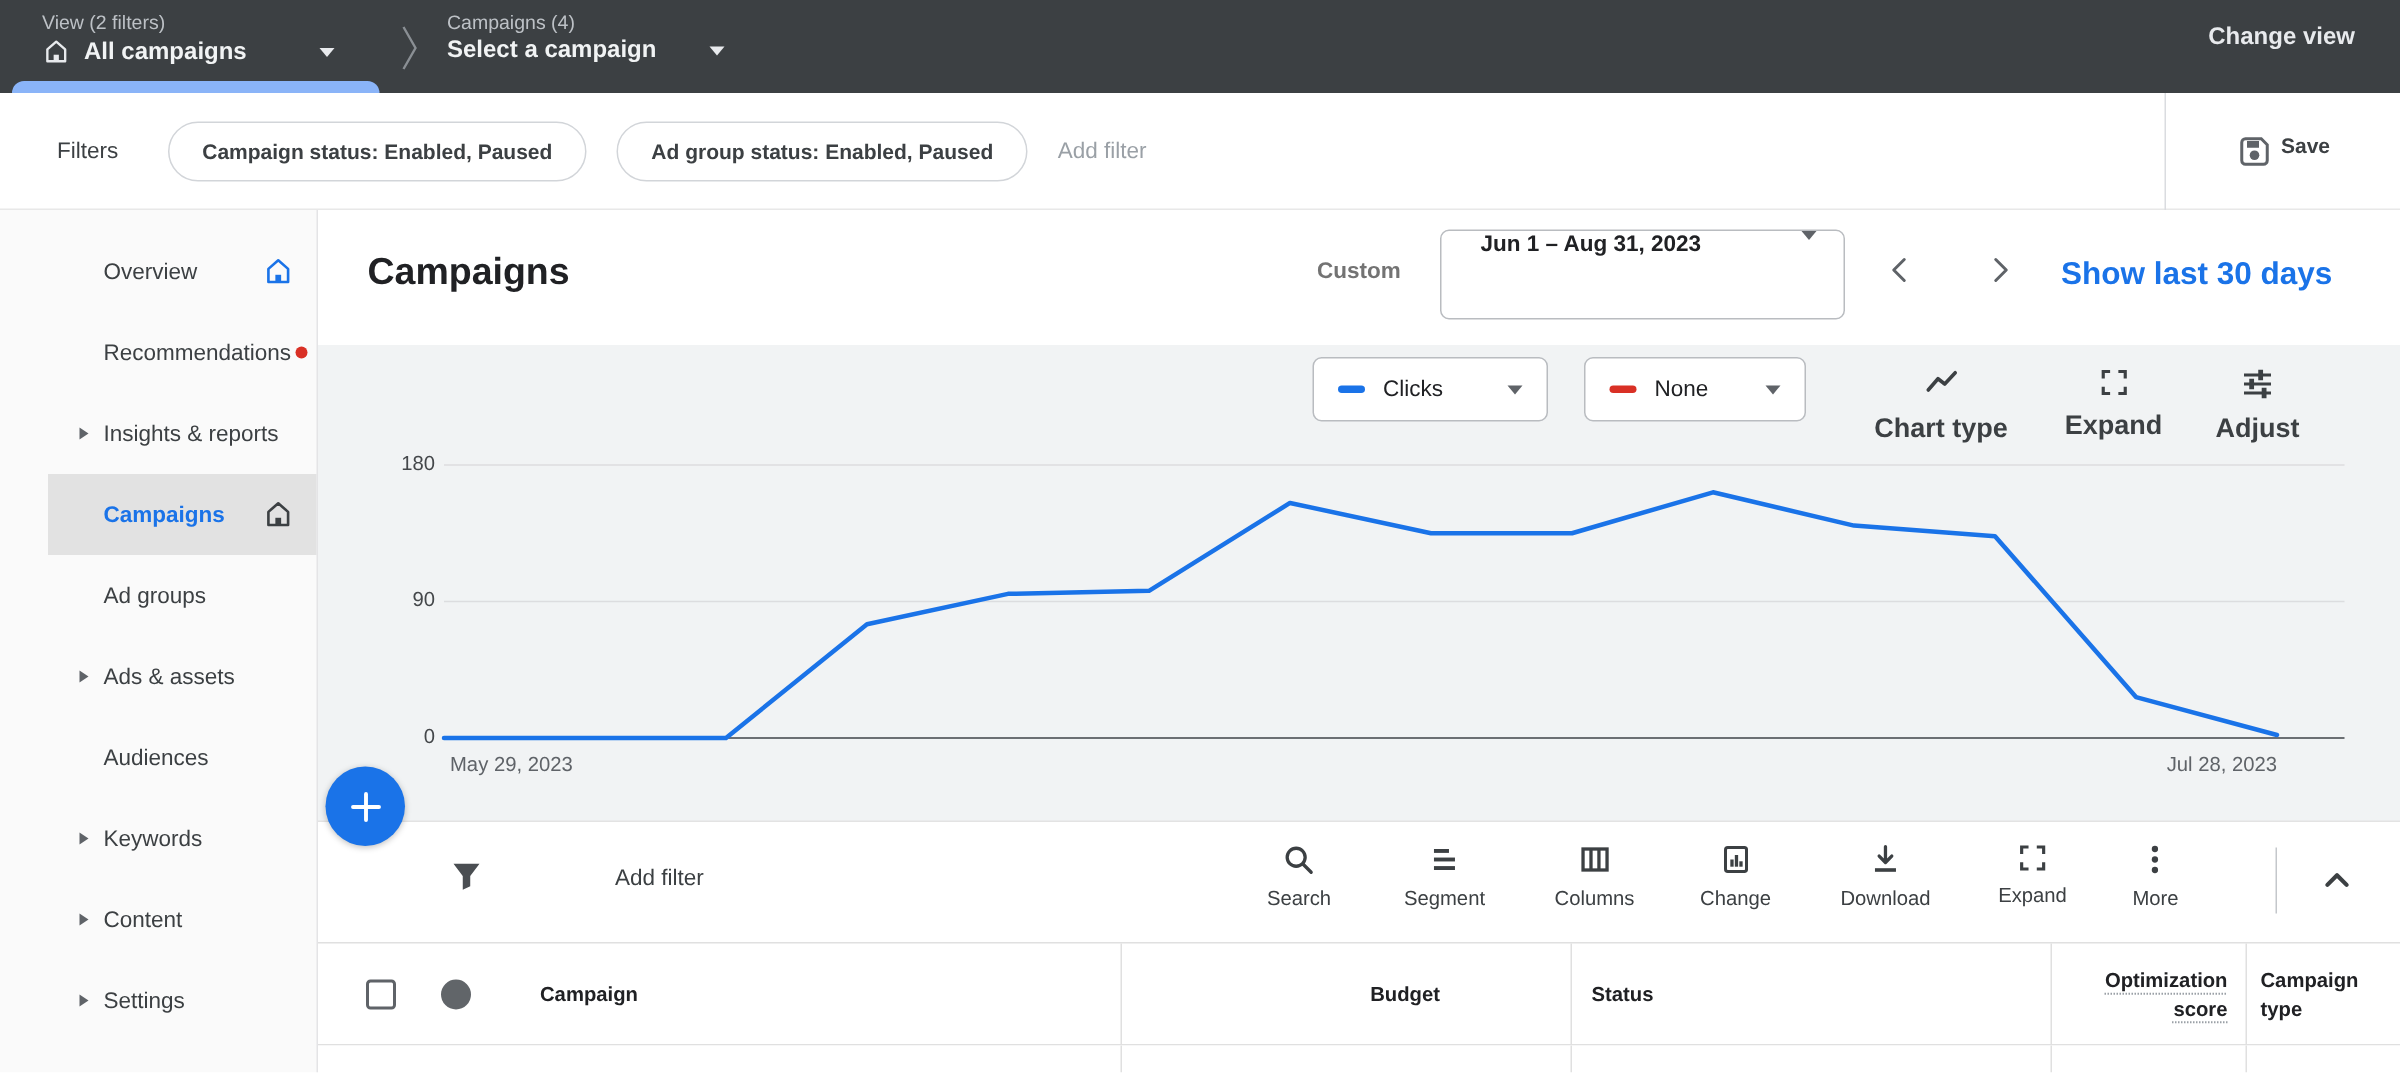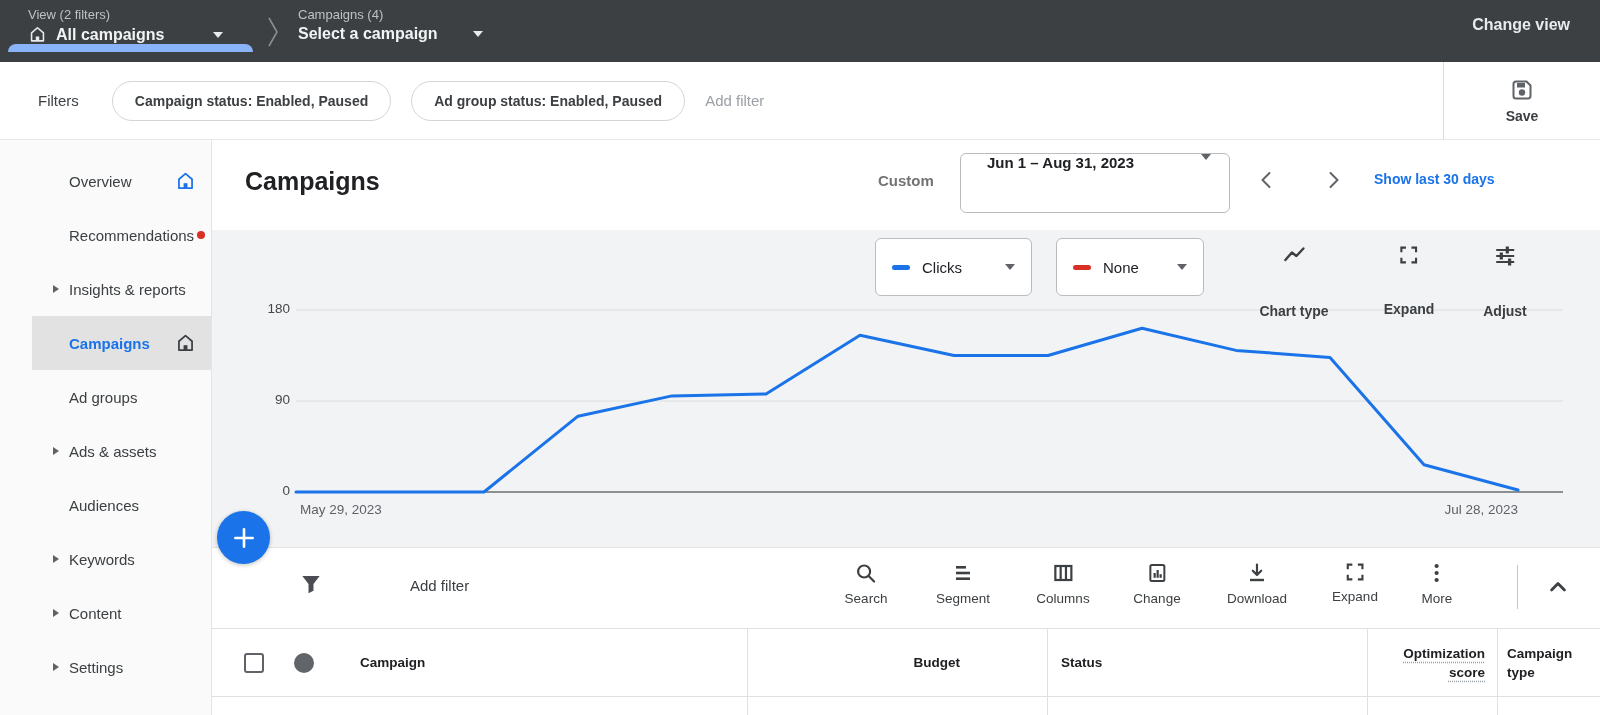--- a/index.html
+++ b/index.html
@@ -1,39 +1,39 @@
 <!DOCTYPE html>
 <html><head>
 <meta charset="utf-8">
 <style>
   * { margin:0; padding:0; box-sizing:border-box; }
   html,body { width:1600px; height:715px; overflow:hidden; }
   body { font-family:"Liberation Sans", sans-serif; position:relative; background:#fff; color:#202124; }
 
   
   .topbar { position:absolute; left:0; top:0; width:1600px; height:62px; background:#3c4043; }
-  .nav-section { position:absolute; top:0; height:52px; }
+  .nav-section { position:absolute; top:0; height:62px; }
   .nav-small { font-size:13px; color:#bdc1c6; margin-top:7px; }
   .nav-value-row { display:flex; align-items:center; gap:9px; margin-top:3px; color:#f1f3f4; font-size:16px; font-weight:700; }
   .view-switcher { left:28px; width:230px; }
   .campaign-selector { left:298px; width:230px; }
   .caret-down { width:0; height:0; border-left:5px solid transparent; border-right:5px solid transparent; border-top:6px solid #e8eaed; margin-left:6px; }
   .active-indicator { position:absolute; left:-20px; bottom:0; width:245px; height:8px; background:#8ab4f8; border-radius:8px 8px 0 0; }
   .crumb-sep { position:absolute; left:262px; top:12px; color:#9aa0a6; }
   .change-view { position:absolute; right:30px; top:16px; color:#e8eaed; font-size:16px; font-weight:700; cursor:pointer; }
 
   
   .filterbar { position:absolute; left:0; top:62px; width:1600px; height:78px; background:#fff; border-bottom:1px solid #e8e8e8; display:flex; align-items:center; }
   .filters-label { font-size:15px; color:#3c4043; margin-left:38px; }
   .chip { height:40px; border:1px solid #d2d5d9; border-radius:20px; display:flex; align-items:center; padding:0 22px; font-size:14px; font-weight:700; color:#3c4043; background:#fff; }
   .chip1 { margin-left:33px; }
   .chip2 { margin-left:20px; }
   .add-filter-top { margin-left:20px; font-size:15px; color:#9aa0a6; }
   .save-region { position:absolute; right:0; top:0; height:78px; width:157px; border-left:1px solid #dadce0; display:flex; align-items:center; justify-content:center; }
-  .save-btn { display:flex; flex-direction:column; align-items:center; gap:6px; color:#5f6368; cursor:pointer; }
+  .save-btn { display:flex; flex-direction:row; align-items:flex-start; gap:6px; color:#5f6368; cursor:pointer; }
   .save-btn .lbl { font-size:14px; font-weight:700; color:#3c4043; }
 
   
   .sidebar { position:absolute; left:0; top:140px; width:212px; height:575px; background:#fafafa; border-right:1px solid #e4e4e6; padding-top:14px;padding-left:32px; }
   .side-item { height:54px; display:flex; align-items:center; position:relative; padding-left:37px; font-size:15px; color:#3c4043; cursor:pointer; }
   .side-item.selected { background:#e2e2e2; color:#1a73e8; font-weight:700; }
   .side-item .tri { position:absolute; left:21px; width:0; height:0; border-left:6px solid #5f6368; border-top:4.5px solid transparent; border-bottom:4.5px solid transparent; }
   .side-item .right-ic { position:absolute; right:15px; top:50%; transform:translateY(-50%); display:flex; }
   .red-dot { width:8px; height:8px; border-radius:50%; background:#d93025; margin-left:3px; flex:0 0 auto; }
 
@@ -41,31 +41,31 @@
   .main { position:absolute; left:212px; top:140px; width:1388px; height:575px; }
 
   .title-row { position:relative; height:90px; background:#fff; }
   .page-title { position:absolute; left:33px; top:27px; font-size:25px; color:#202124; }
   .date-mode { position:absolute; left:666px; top:32px; font-size:15px; color:#737373;font-weight:bold; }
   .date-box { position:absolute; left:748px; top:13px; width:270px; height:60px; border:1px solid #b9bcc0; border-radius:6px; background:#fff; display:flex; align-items:flex-start; padding:0 18px 0 26px; cursor:pointer; }
   .date-box .txt { font-size:15px; font-weight:700; color:#202124; flex:1; }
   .date-box .caret-down { border-top-color:#5f6368; }
   .date-nav { position:absolute; top:28px; width:24px; height:24px; cursor:pointer; }
   .date-prev { left:1043px; } .date-next { left:1109px; }
-  .show-last { position:absolute; left:1162px; top:31px; font-size:14px; font-weight:700; color:#1a73e8; cursor:pointer; }
+  .show-last { position:absolute; left:1162px; top:31px; font-size:21px; font-weight:700; color:#1a73e8; cursor:pointer; }
 
   .chart-band { position:relative; height:318px; background:#f1f3f4; border-bottom:1px solid #e3e3e3; }
-  .series-box { position:absolute; top:8px; height:58px; background:#fff; border:1px solid #b9bcc0; border-radius:6px; display:flex; align-items:center; gap:12px; padding:0 16px; cursor:pointer; }
+  .series-box { position:absolute; top:8px; height:43px; background:#fff; border:1px solid #b9bcc0; border-radius:6px; display:flex; align-items:center; gap:12px; padding:0 16px; cursor:pointer; }
   .series-clicks { left:663px; width:157px; }
   .series-none { left:844px; width:148px; }
   .legend-dash { width:18px; height:5px; border-radius:3px; }
   .series-box .s-lbl { font-size:15px; color:#202124; }
   .series-box .caret-down { border-top-color:#5f6368; }
   .chart-btn { position:absolute; top:14px; transform:translateX(-50%); display:flex; flex-direction:column; align-items:center; gap:7px; color:#3c4043; cursor:pointer; }
-  .chart-btn .lbl { font-size:14px; font-weight:700; white-space:nowrap;margin-top:28px; }
+  .chart-btn .lbl { font-size:18px; font-weight:700; white-space:nowrap; }
   .axis-label { position:absolute; font-size:13.5px; color:#44474a; }
   .ylab { width:50px; text-align:right; left:28px; }
   .xlab { top:272px; color:#5f6368; }
 
   .table-toolbar { position:relative; height:80px; background:#fff; }
   .funnel-wrap { position:absolute; left:86px; top:23px; cursor:pointer; }
   .tb-add-filter { position:absolute; left:198px; top:29px; font-size:15px; color:#3c4043; cursor:pointer; }
   .tool-btn { position:absolute; top:13px; transform:translateX(-50%); display:flex; flex-direction:column; align-items:center; gap:6px; color:#3c4043; cursor:pointer; }
   .tool-btn .lbl { font-size:13.5px; white-space:nowrap; }
   .tb-divider { position:absolute; left:1305px; top:17px; width:1px; height:44px; background:#c4c7cb; }

